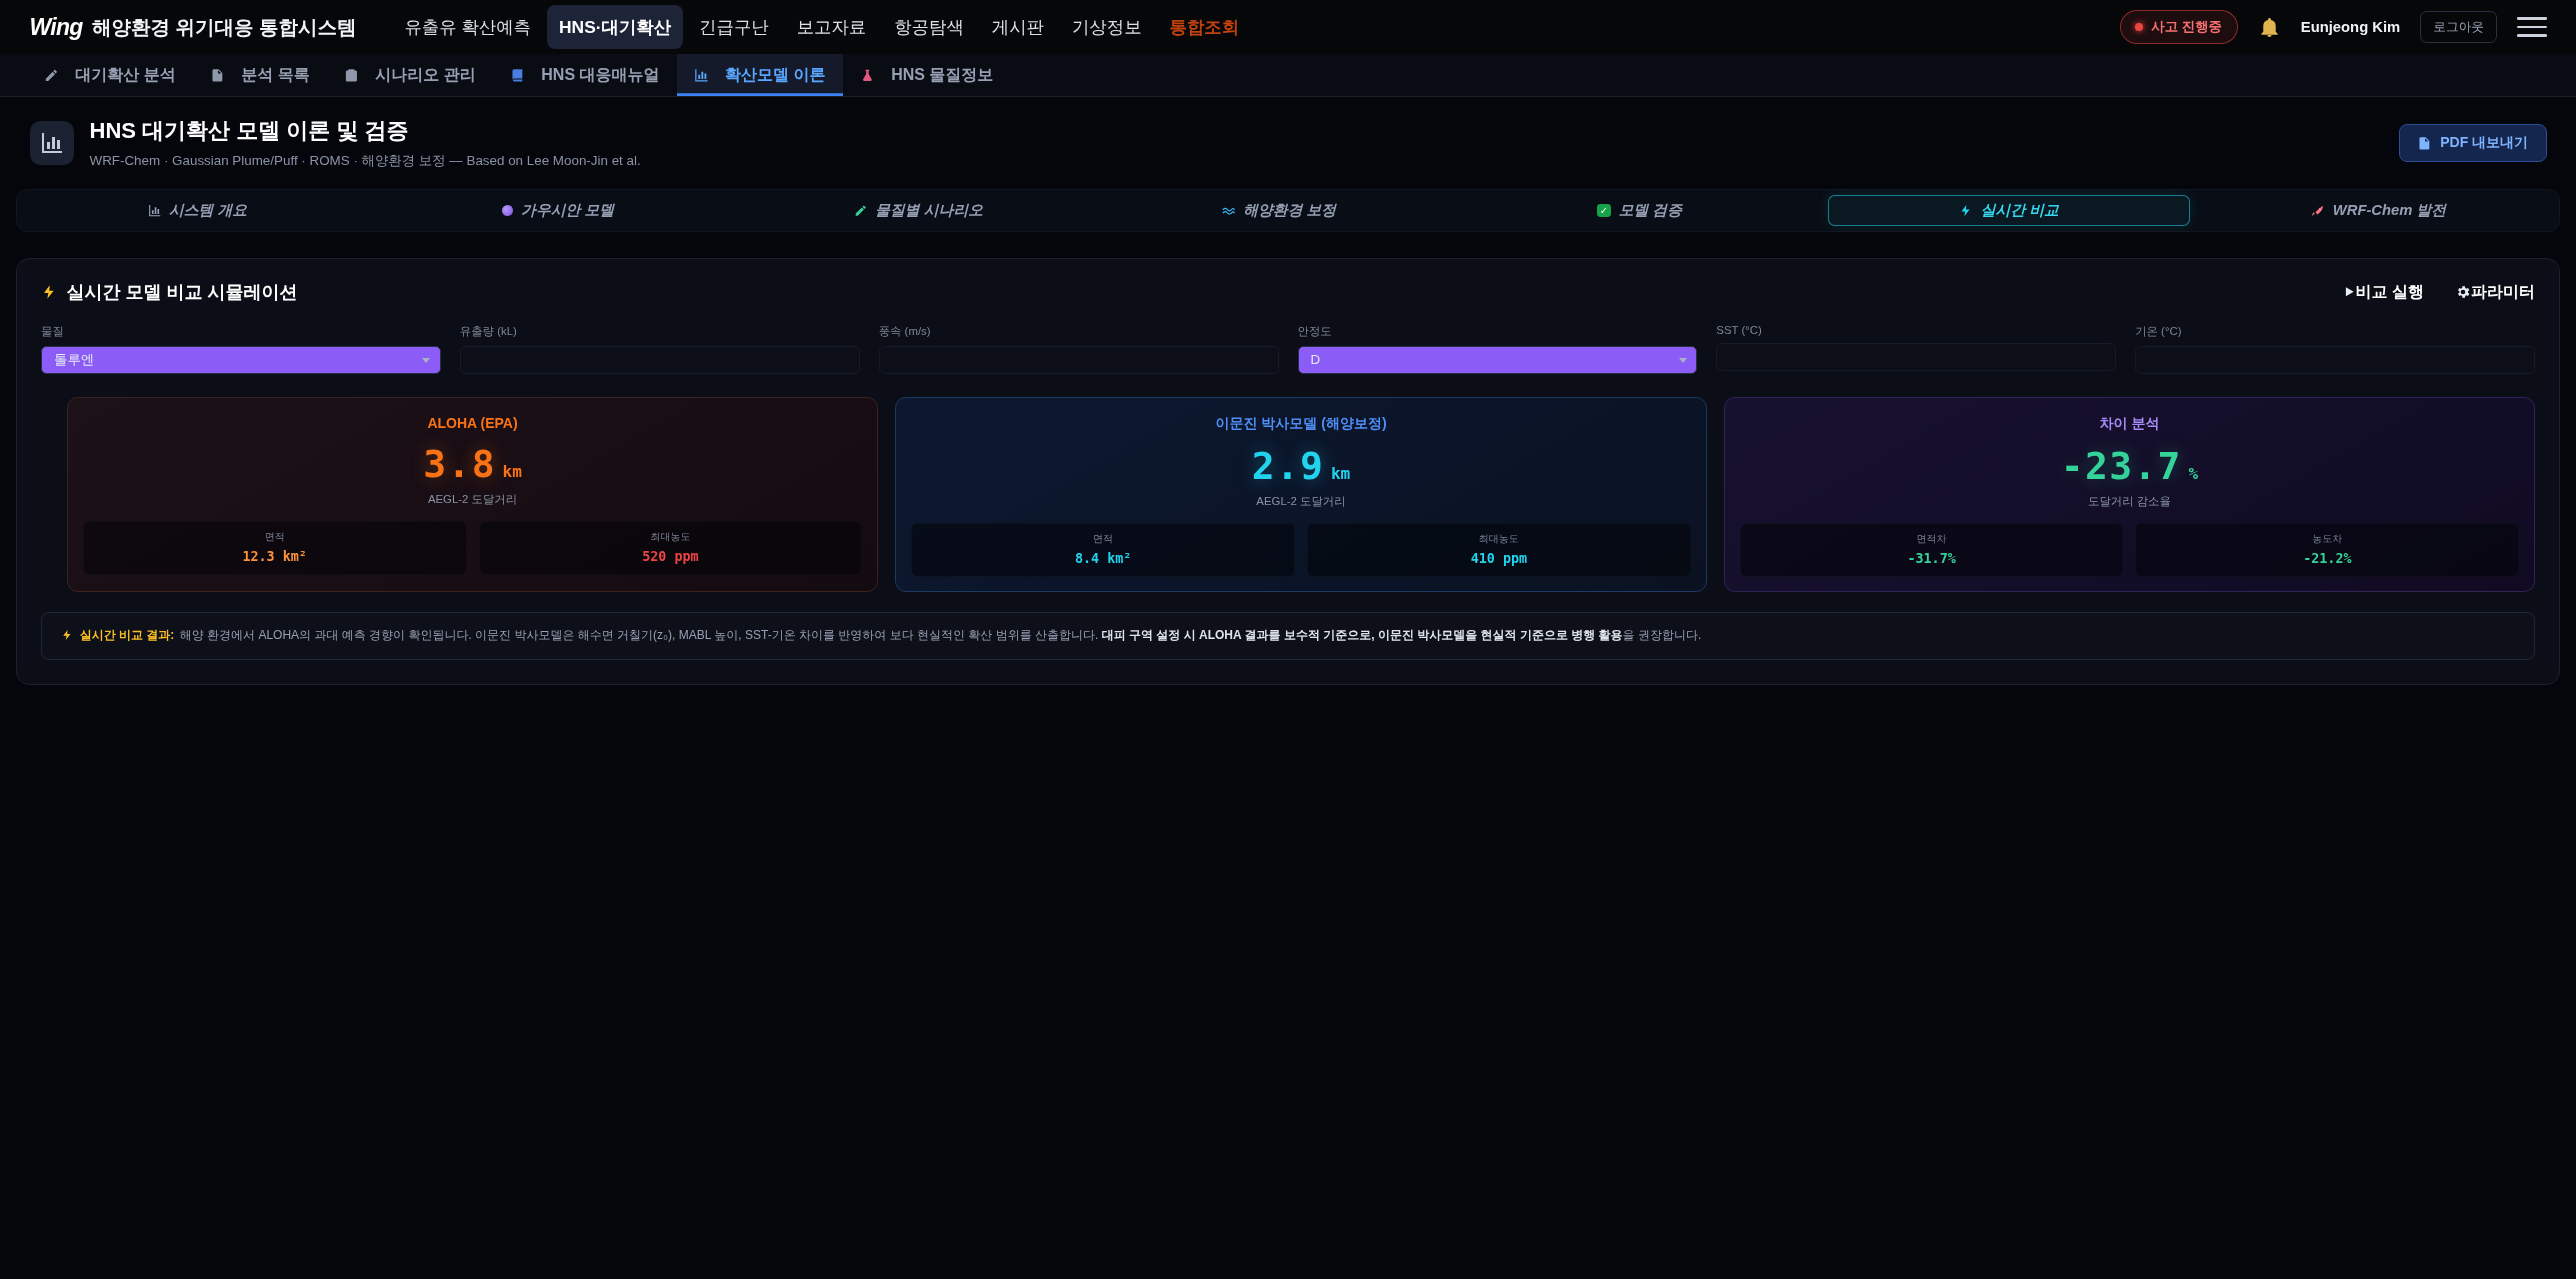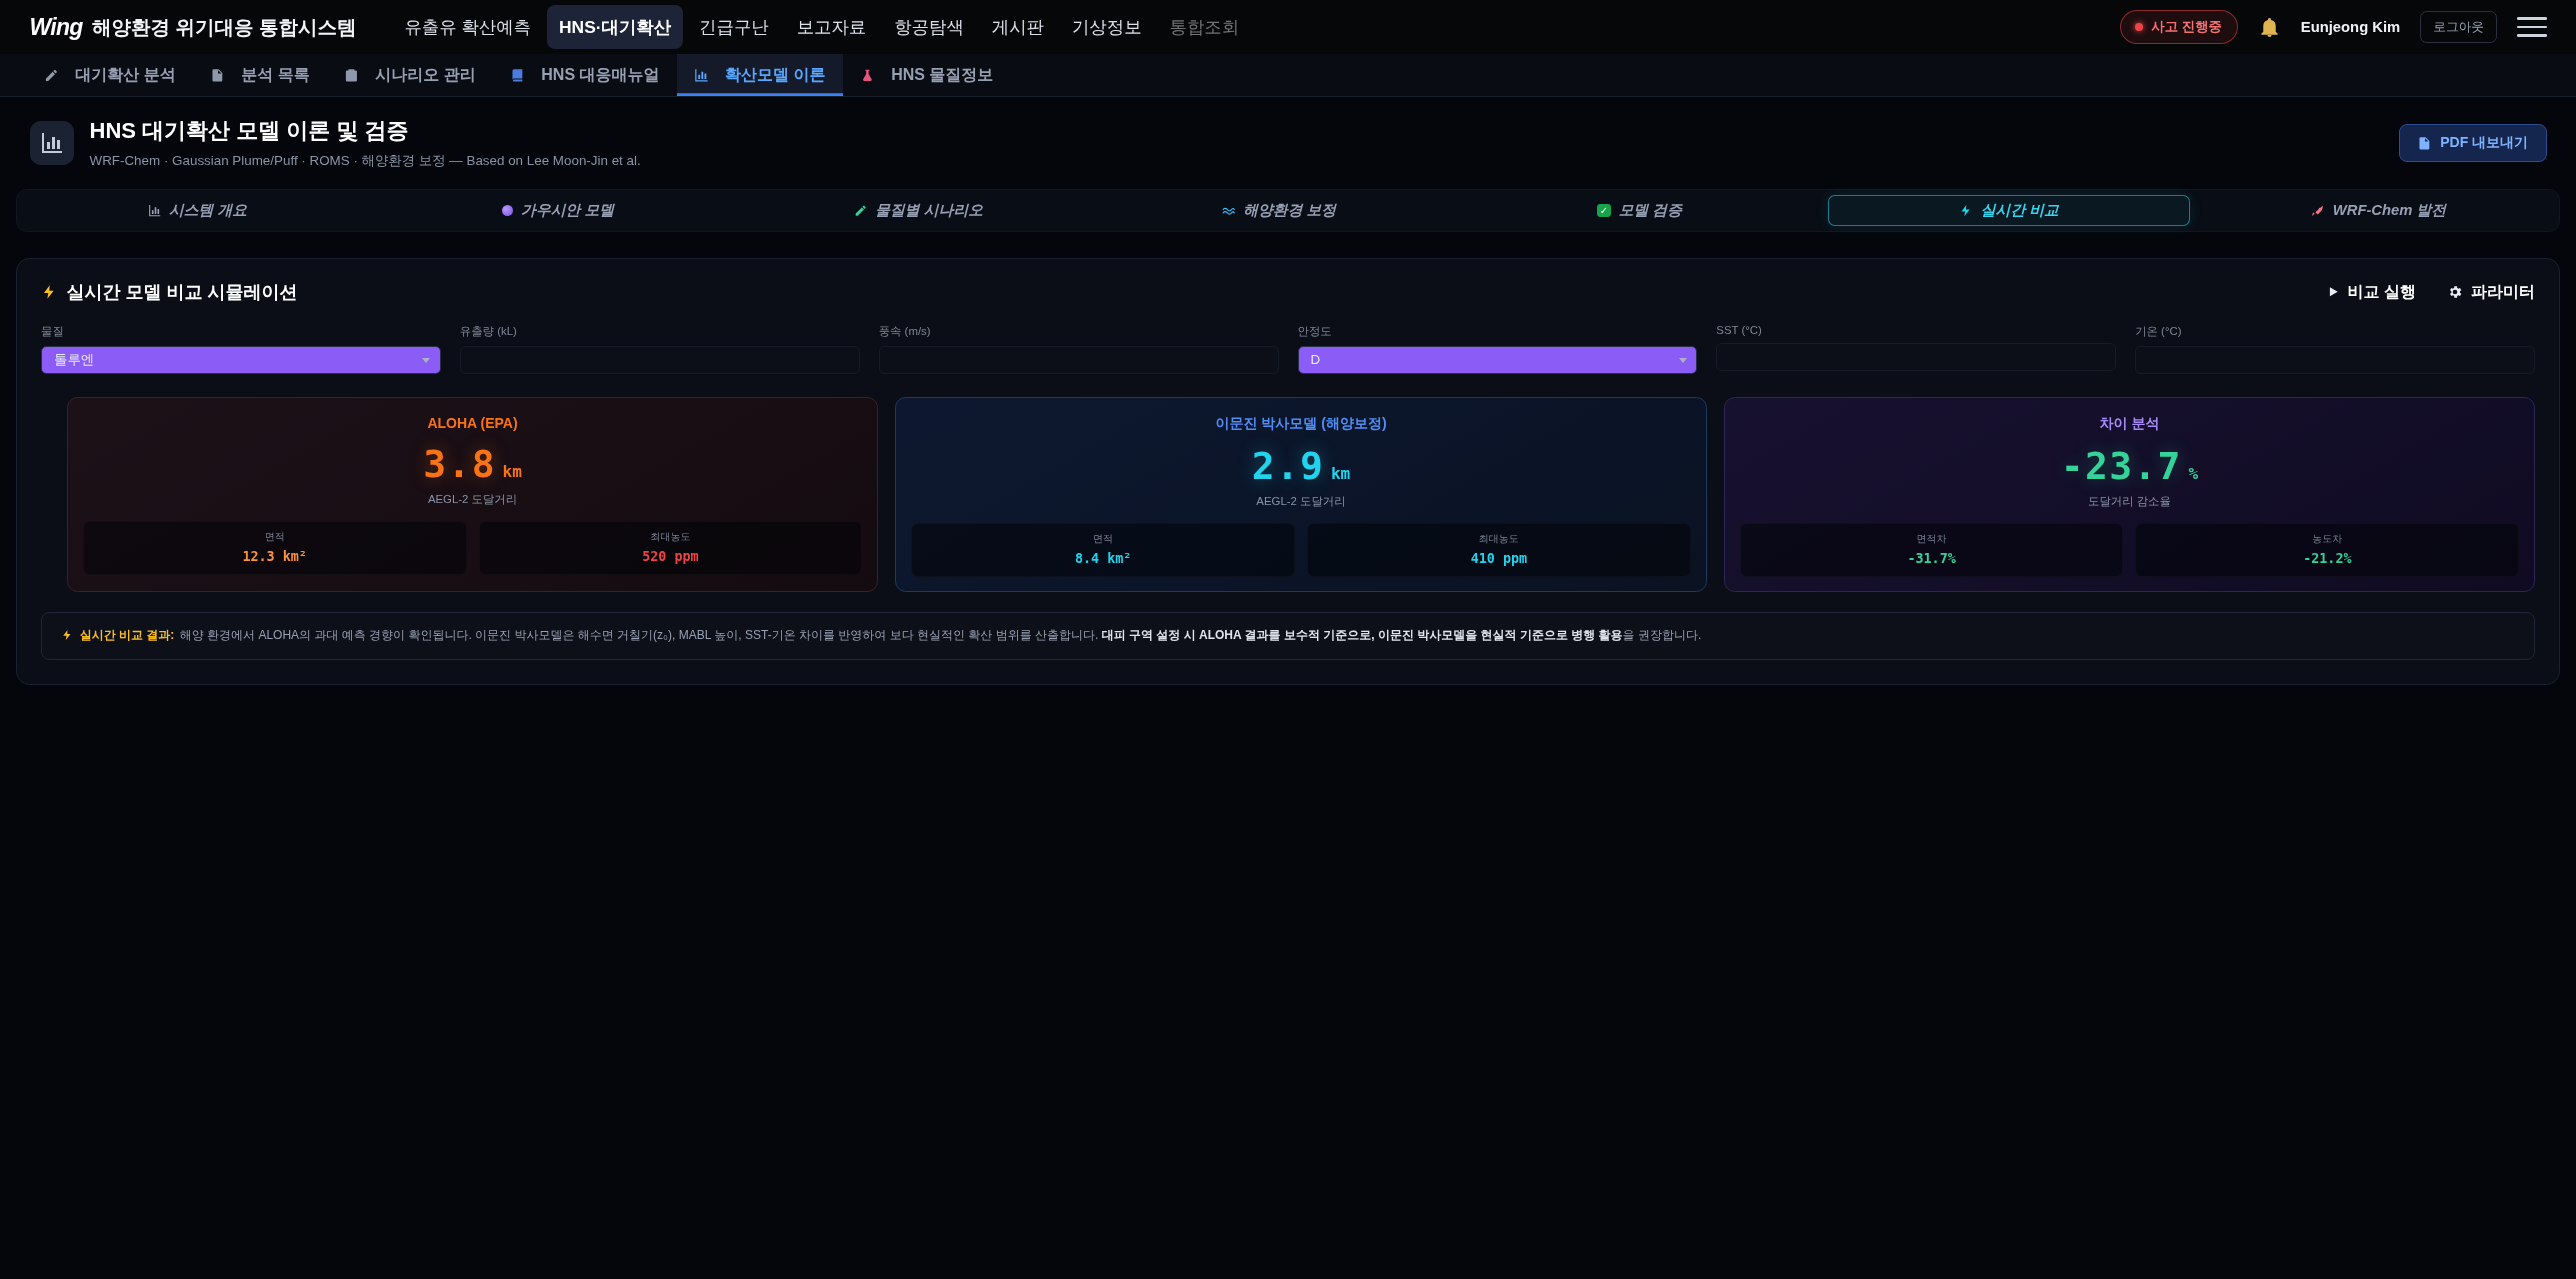--- a/index.html
+++ b/index.html
@@ -13,21 +13,21 @@
   .icon svg { width:100%; height:100%; display:block; }
 
   
   .topnav { height:54px; background:#060709; display:flex; align-items:center; padding:0 29.5px; }
   .brand { display:flex; align-items:center; gap:9.4px; cursor:pointer; }
   .logo { font-size:23px; font-weight:800; font-style:italic; letter-spacing:-0.7px; color:#ffffff; }
   .app-title { font-size:19.5px; font-weight:700; color:#f2f4f8; white-space:nowrap; }
   .topnav-menu { display:flex; align-items:center; margin-left:36px; gap:4px; }
   .topnav-item { padding:10px 12px; font-size:17.4px; font-weight:500; color:#dde2ea; border-radius:8px; white-space:nowrap; cursor:pointer; }
   .topnav-item.active { background:#1d2438; font-weight:700; color:#ffffff; }
-  .topnav-item.accent { color:#737373; font-weight:400; }
+  .topnav-item.accent { color:#c2410c; font-weight:700; }
   .topnav-right { margin-left:auto; display:flex; align-items:center; gap:20px; }
   .incident-badge { display:inline-flex; align-items:center; gap:8px; padding:6.7px 14.8px; border-radius:670px;
     border:1.3px solid rgba(239,68,68,.55); background:rgba(239,68,68,.10); color:#f87171; font-size:13.4px; font-weight:700; white-space:nowrap; }
   .status-dot { width:8px; height:8px; border-radius:50%; background:#ef4444; box-shadow:0 0 6.7px #ef4444; }
   .bell { width:23px; height:23px; color:#e0b54f; cursor:pointer; }
   .username { font-size:14.8px; font-weight:600; color:#eef1f6; white-space:nowrap; }
   .logout { background:transparent; border:0.7px solid #2a3040; color:#98a1b3; font-size:12.7px; padding:6.7px 12px; border-radius:6.7px; cursor:pointer; font-family:inherit; white-space:nowrap; }
   .hamburger { width:29.5px; display:flex; flex-direction:column; gap:6px; cursor:pointer; }
   .hamburger i { display:block; height:2.7px; background:#cdd3de; border-radius:1.3px; }
 
@@ -58,21 +58,21 @@
   .gauss-circle { width:11.4px; height:11.4px; border-radius:50%; background:radial-gradient(circle at 35% 35%, #b79bff, #7c4ddb); }
   .check-chip { width:13.4px; height:13.4px; border-radius:3.4px; background:#16a34a; color:#ffffff; font-size:10px; font-weight:700; display:flex; align-items:center; justify-content:center; }
   .tc-gray{color:#96a0b4} .tc-green{color:#34d399} .tc-cyan{color:#38bdf8} .tc-bolt{color:#22d3ee} .tc-rocket{color:#fb7185}
 
   
   .sim-card { margin:25.5px 16px 0; background:#0b0e16; border:0.7px solid #1b2130; border-radius:13.4px; padding:21.5px 24px 24px; }
   .sim-header { display:flex; align-items:center; }
   .sim-title { display:flex; align-items:center; gap:9.4px; font-size:18px; font-weight:700; color:#ffffff; }
   .sim-title .icon { width:16px; height:16px; color:#fbbf24; }
   .sim-actions { margin-left:auto; display:flex; align-items:center; gap:31px; }
-  .sim-actions button { background:none; border:none; color:#ffffff; font-size:16px; font-weight:700; display:inline-flex; align-items:center; gap:8px; cursor:pointer; font-family:inherit; white-space:nowrap; }
+  .sim-actions button { background:none; border:none; color:#ffffff; font-size:16px; font-weight:700; display:inline-flex; align-items:center; cursor:pointer; font-family:inherit; white-space:nowrap; }
   .sim-actions .icon { width:13.4px; height:13.4px; color:#e8edf5; }
   .sim-actions .icon.gear { width:16px; height:16px; }
 
   
   .sim-form { margin-top:20px; display:grid; grid-template-columns:repeat(6,1fr); gap:19px; }
   .field-label { display:block; font-size:11.4px; color:#7e8798; margin-bottom:6.7px; }
   .control { height:28px; width:100%; background:#8b5cf6; border:0.7px solid #262e44; border-radius:5.4px; color:#e7ebf2; font-size:13.4px; padding:0 12px; font-family:inherit; }
   input.control.ghost { background:#0c0f18; border-color:#161b28; }
   .select-wrap { position:relative; }
   .select-wrap select { appearance:none; -webkit-appearance:none; cursor:pointer; padding-right:29.5px; }

